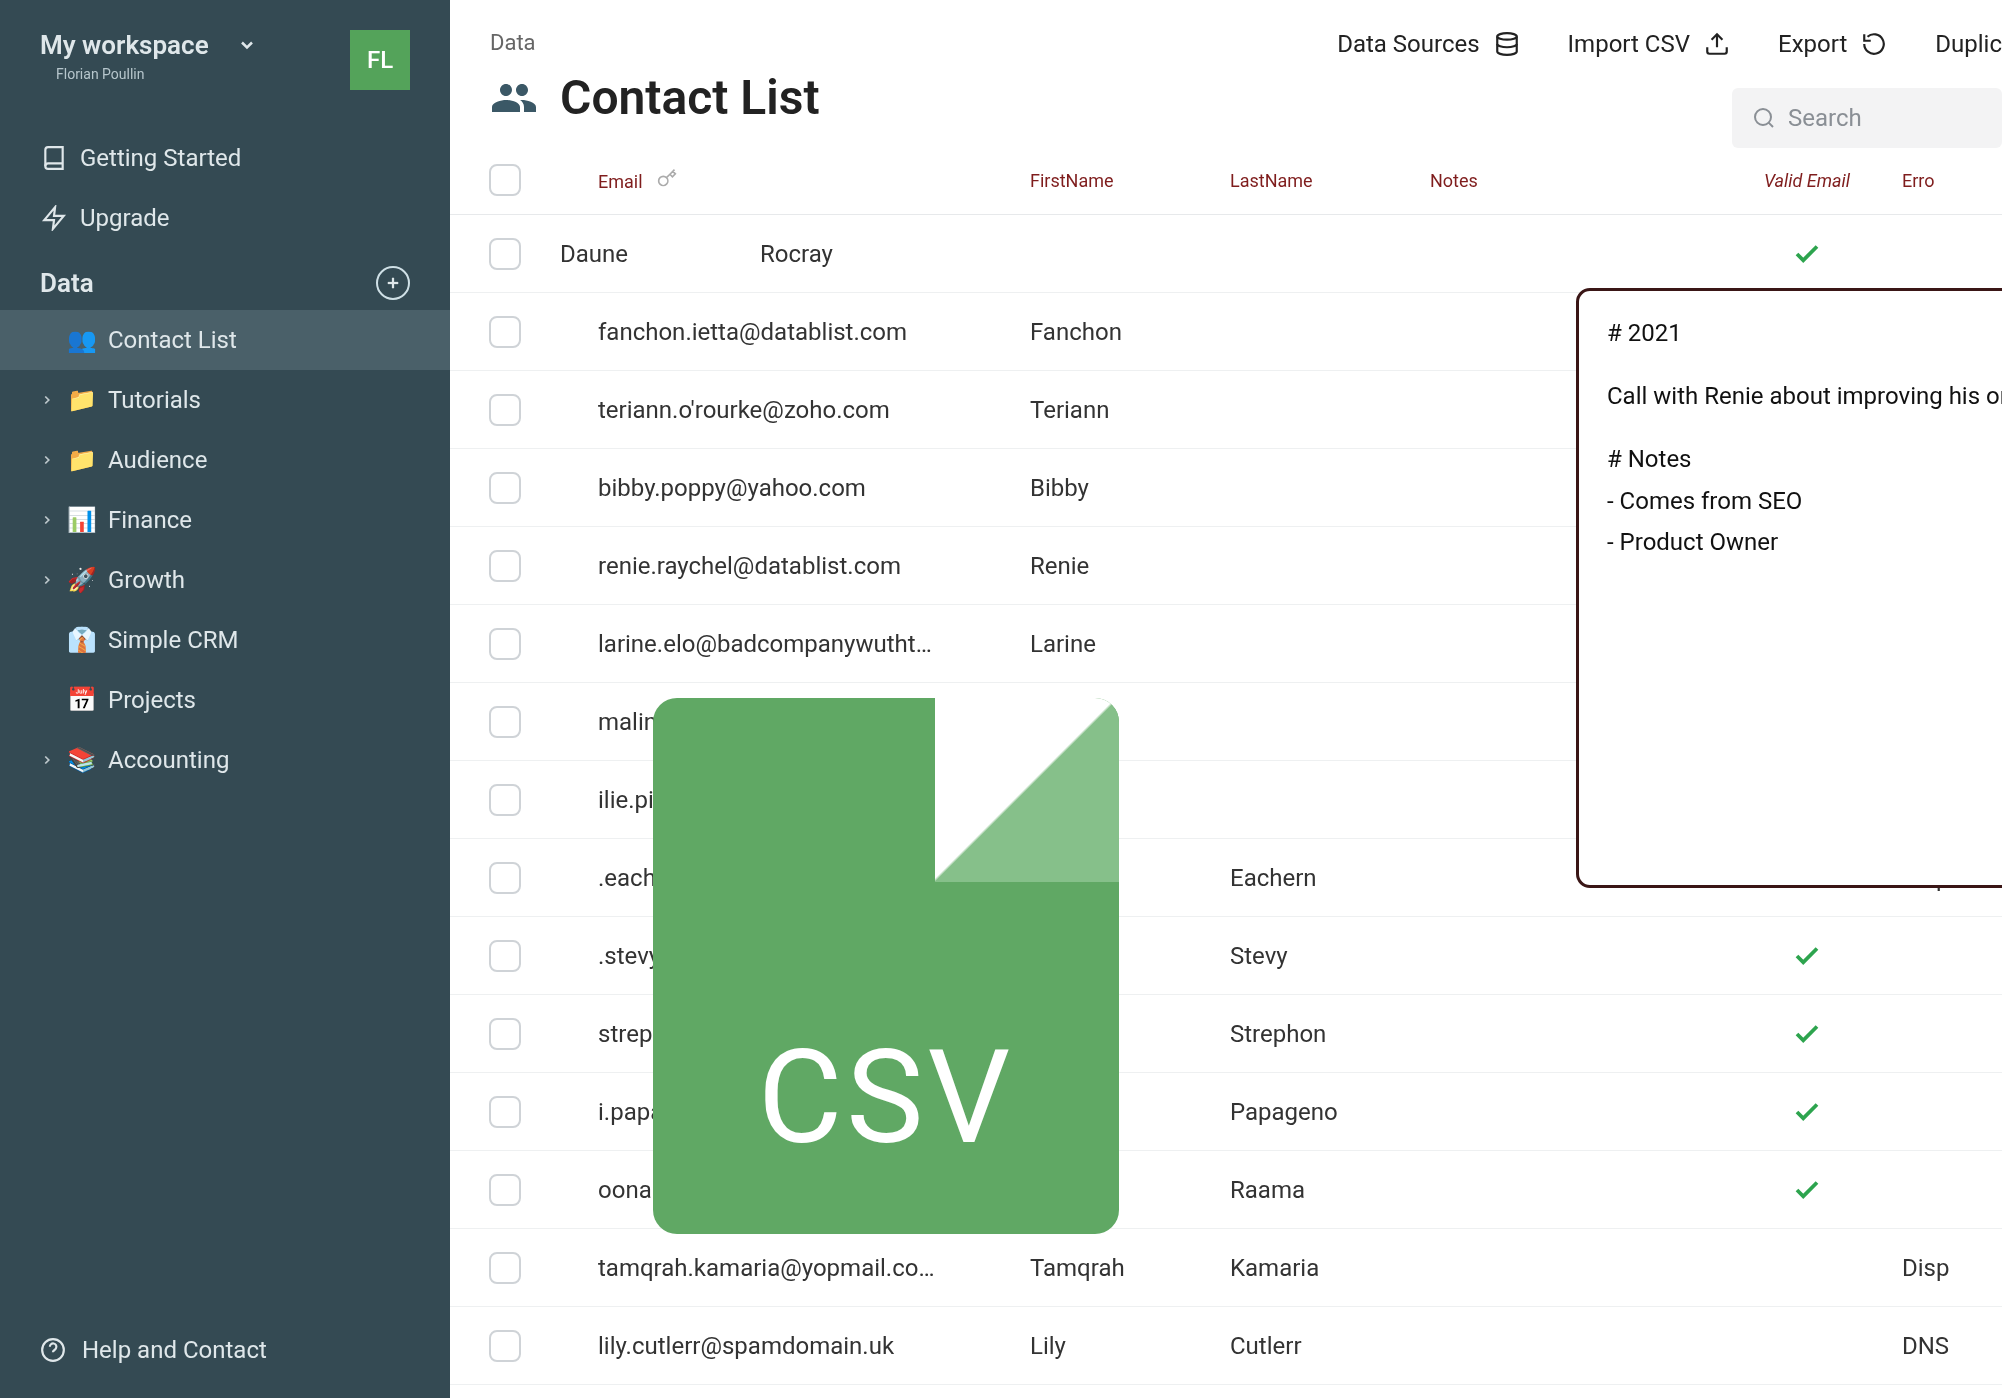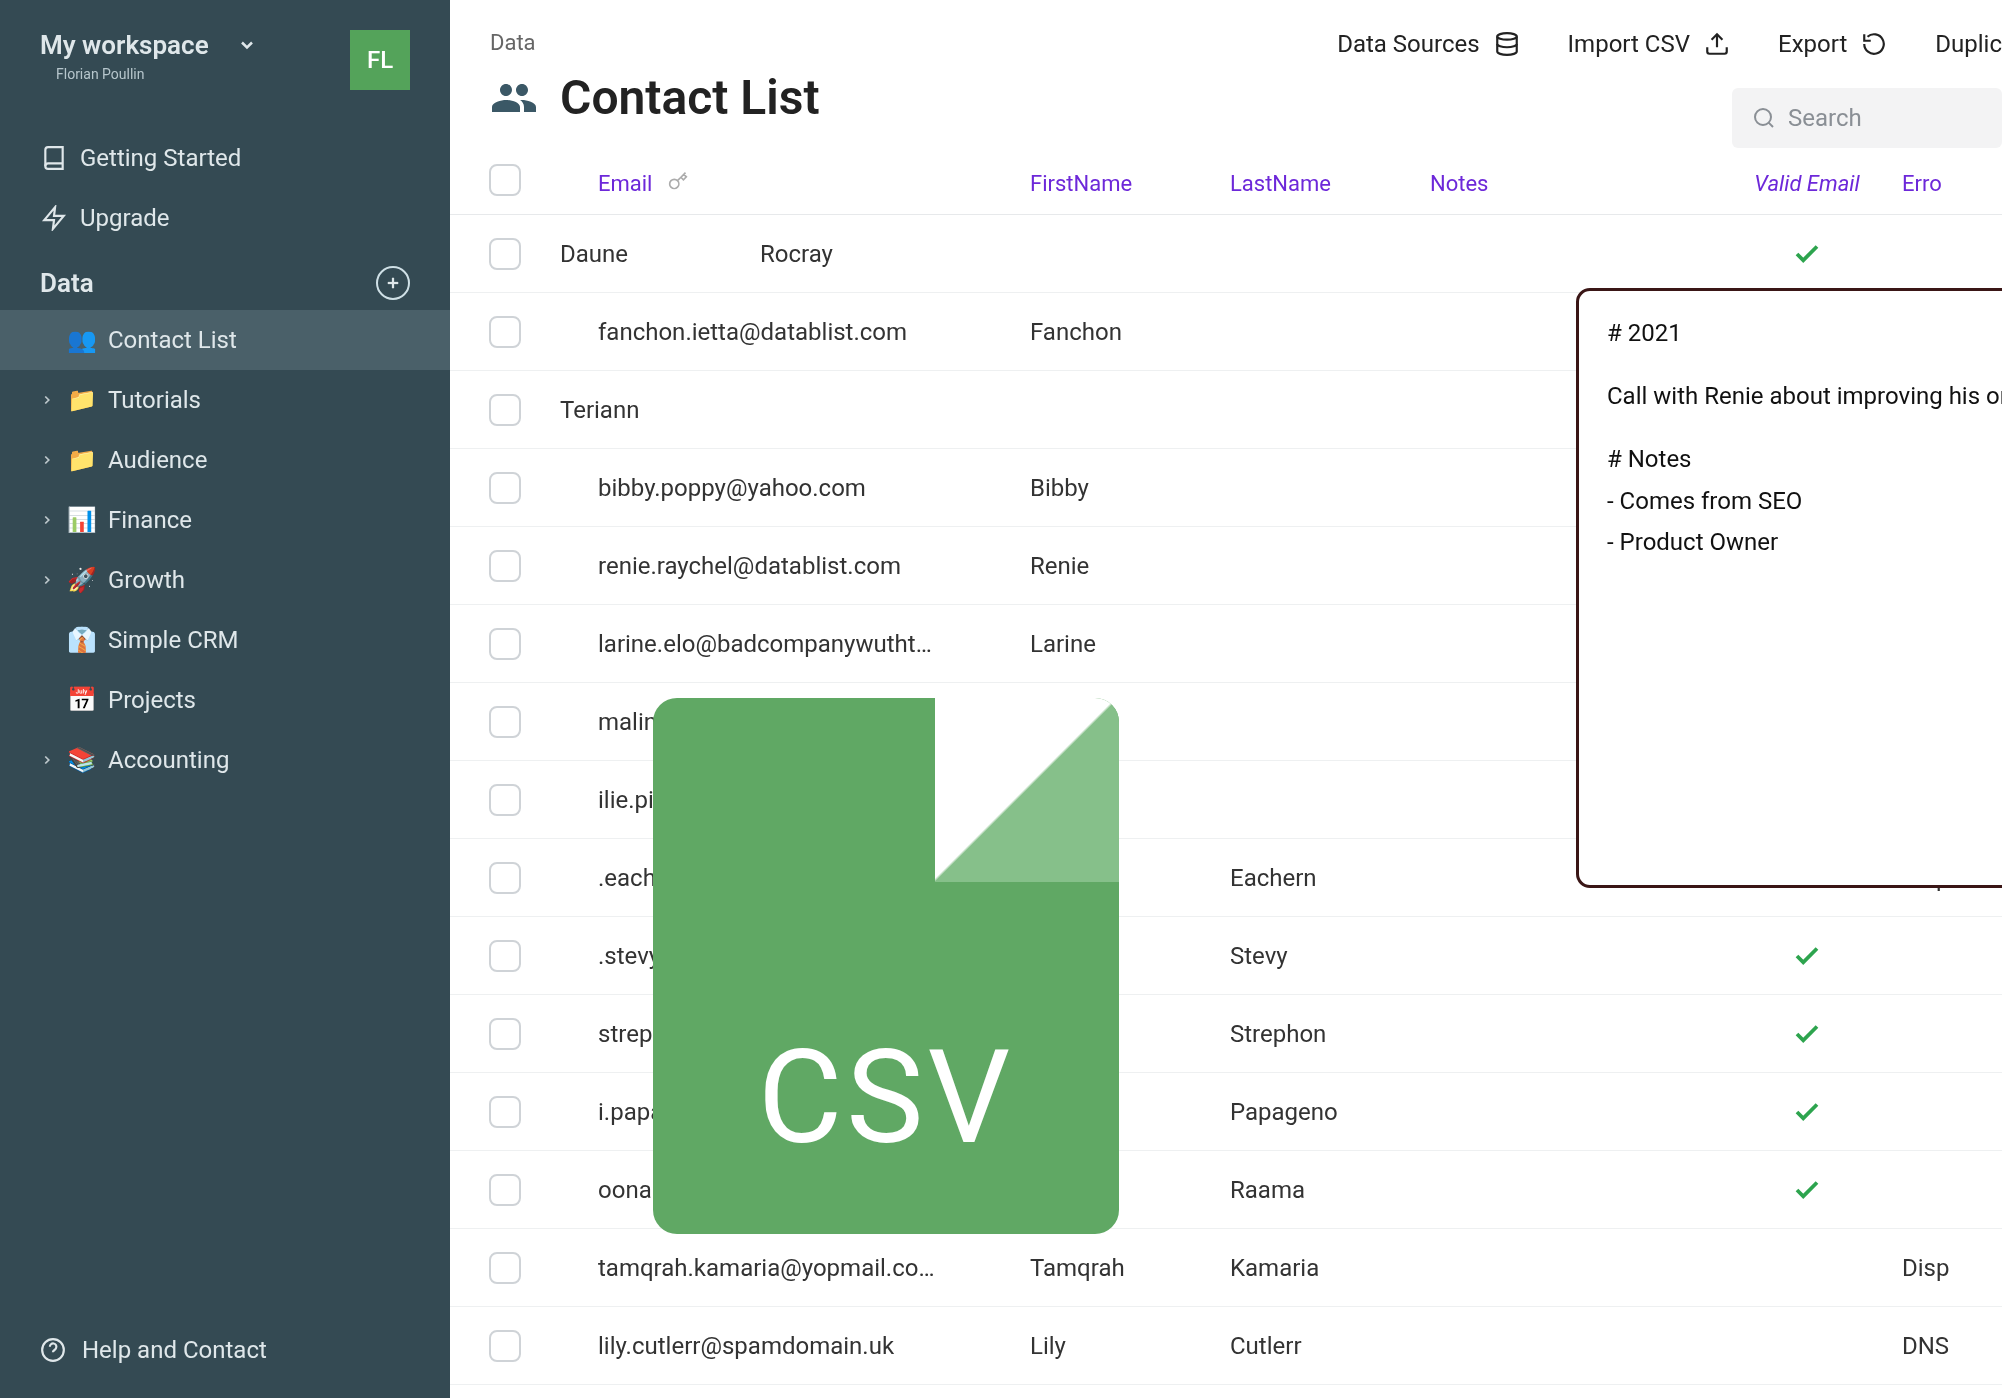--- a/index.html
+++ b/index.html
@@ -77,24 +77,24 @@
   .search-box {
     position:absolute; right:0; top:88px;
     background:#f3f3f4; border-radius:6px;
     display:flex; align-items:center; gap:12px;
     padding: 16px 60px 16px 20px; color:#8a8f95; font-size:24px;
     min-width:270px;
   }
 
   
   .thead {
-    display:flex; align-items:flex-end;
+    display:flex; align-items:center;
     border-bottom:1px solid #e7e9eb;
     padding: 14px 0 18px 0;
-    font-size:22px; color:#6d28d9;
+    font-size:18px; color:#7f1d1d;
   }
   .col-check { width:110px; display:flex; justify-content:center; }
   .col-email { width:470px; padding-left:38px;}
   .col-first { width:200px; }
   .col-last  { width:200px; }
   .col-notes { flex:1; }
   .col-valid { width:190px; text-align:center;font-style:italic; }
   .col-error { width:100px; padding-right:10px; text-align:left; }
   .key-ic { margin-left:10px; opacity:.7; }
   .rows { flex:1; overflow:hidden; }
@@ -374,20 +374,21 @@
           <div class="cell col-first">Fanchon</div>
           <div class="cell col-last"></div>
           <div class="cell col-notes"></div>
           <div class="cell col-valid" style="display:flex;justify-content:center"></div>
           <div class="cell col-error"></div>
         </div>
         <div class="row">
           <div class="col-check">
             <div class="checkbox"></div>
           </div>
+          <div class="cell col-email">teriann.o'rourke@zoho.com</div>
           <div class="cell col-first">Teriann</div>
           <div class="cell col-last"></div>
           <div class="cell col-notes"></div>
           <div class="cell col-valid" style="display:flex;justify-content:center"></div>
           <div class="cell col-error"></div>
         </div>
         <div class="row">
           <div class="col-check">
             <div class="checkbox"></div>
           </div>

